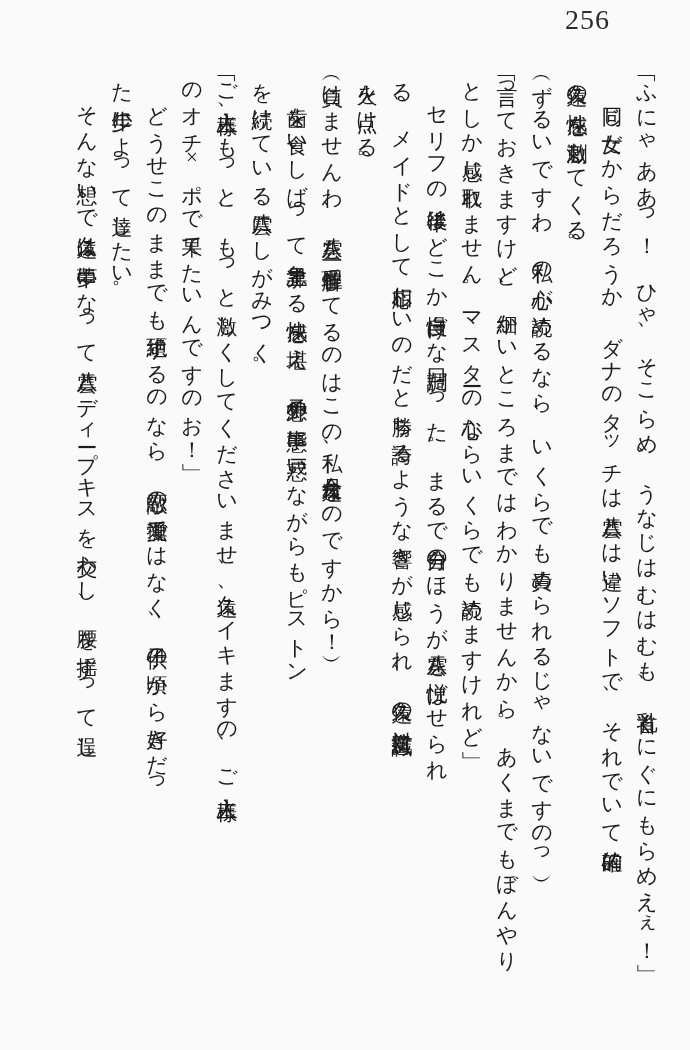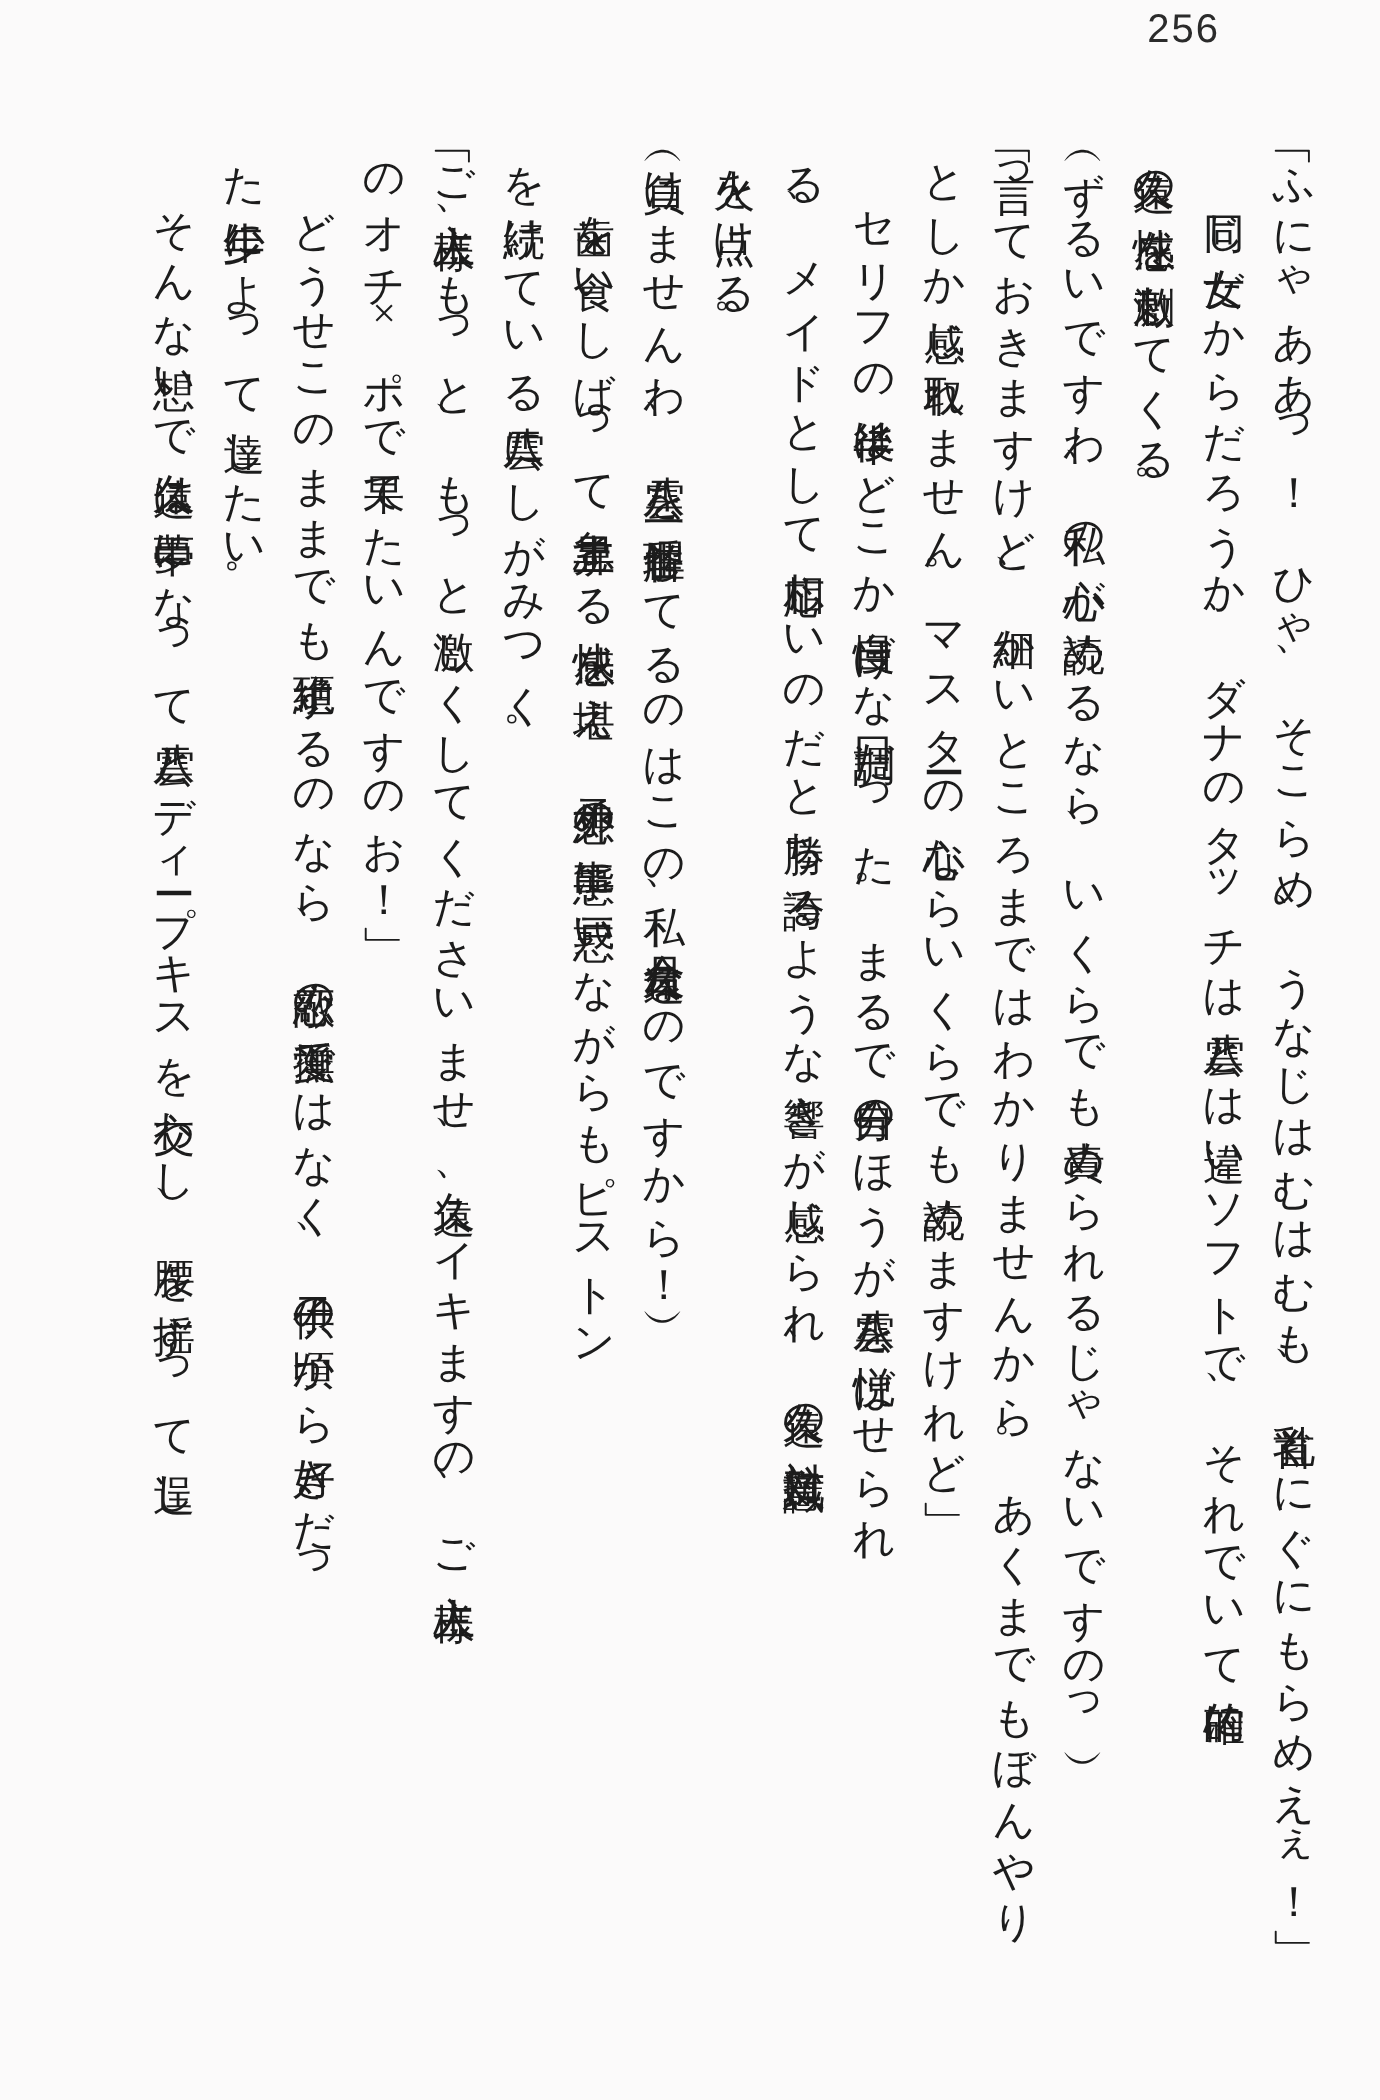--- a/index.html
+++ b/index.html
@@ -16,24 +16,24 @@
   .page {
     position: relative;
     width: 690px;
     height: 1050px;
     background: #fbfafa;
   }
   .page-number {
     position: absolute;
     top: 4px;
     right: 80px;
-    font-size: 20px;
+    font-size: 28px;
     color: #2b2b2b;
     letter-spacing: 1px;
-    font-family: Liberation Sans, sans-serif;
+    font-family: Liberation Serif, serif;
   }
   .text-columns {
     position: absolute;
     top: 68px;
     right: 26px;
     height: 972px;
     width: 640px;
     writing-mode: vertical-rl;
     text-orientation: mixed;
     font-size: 21px;

